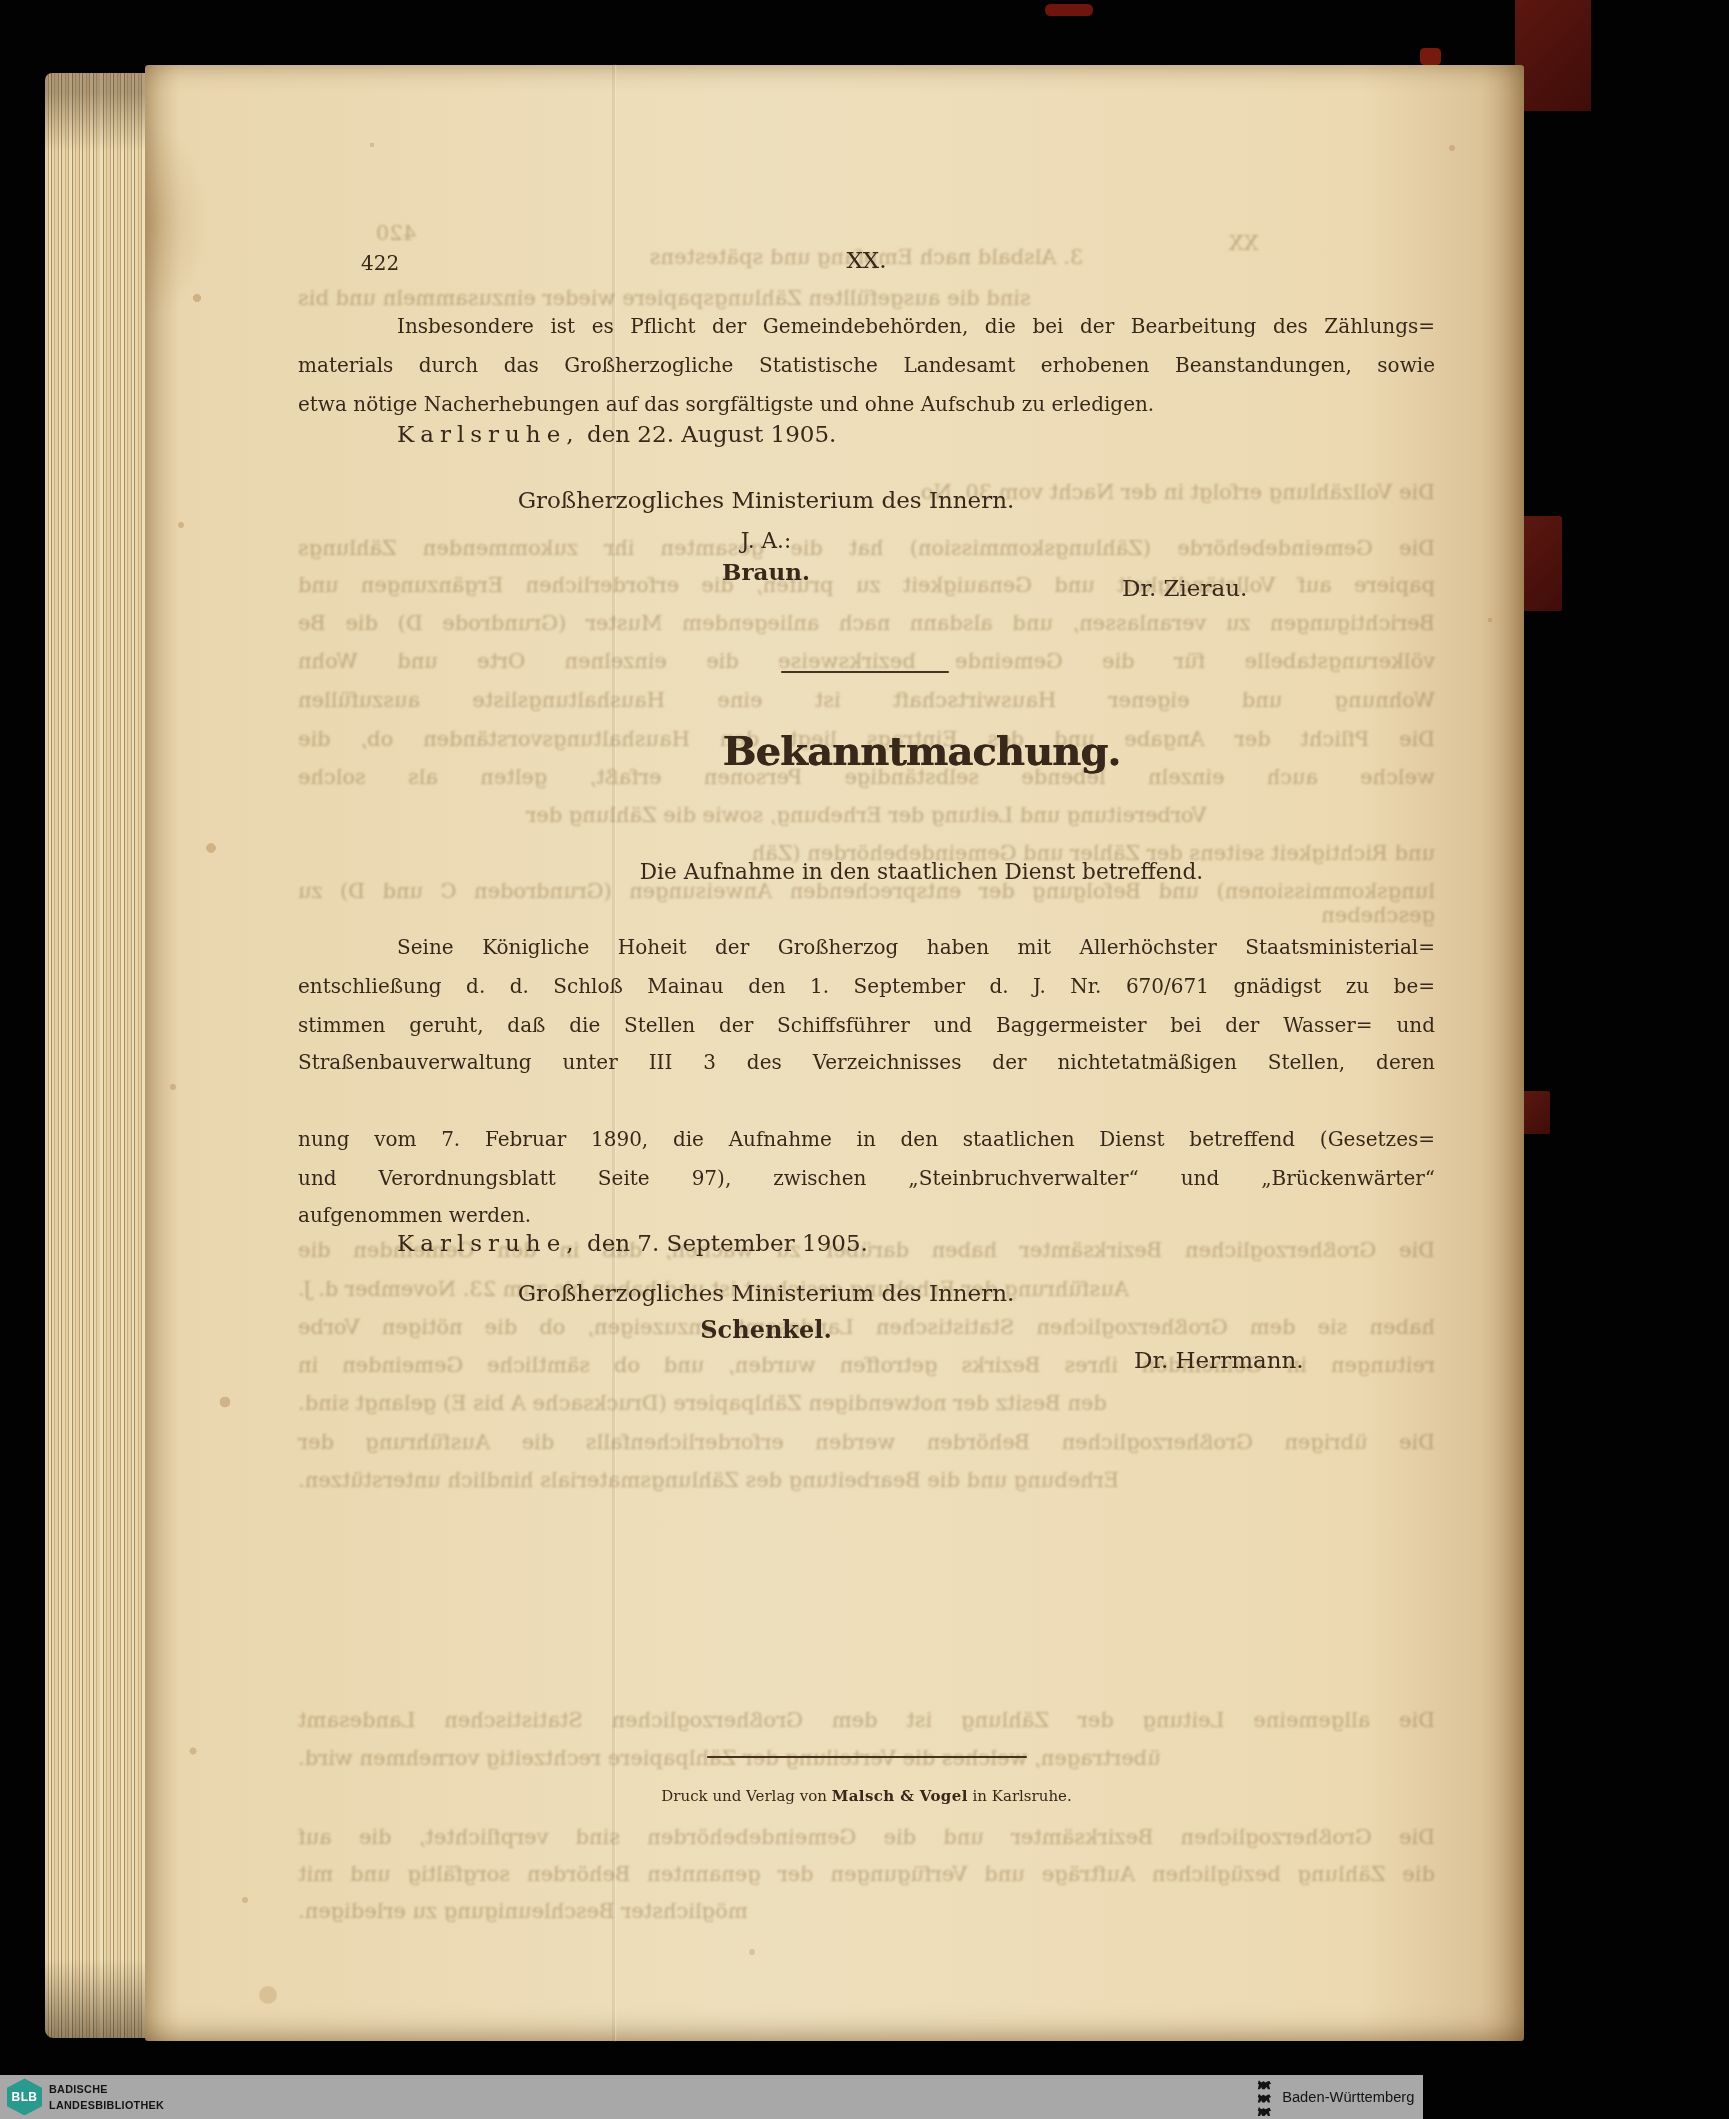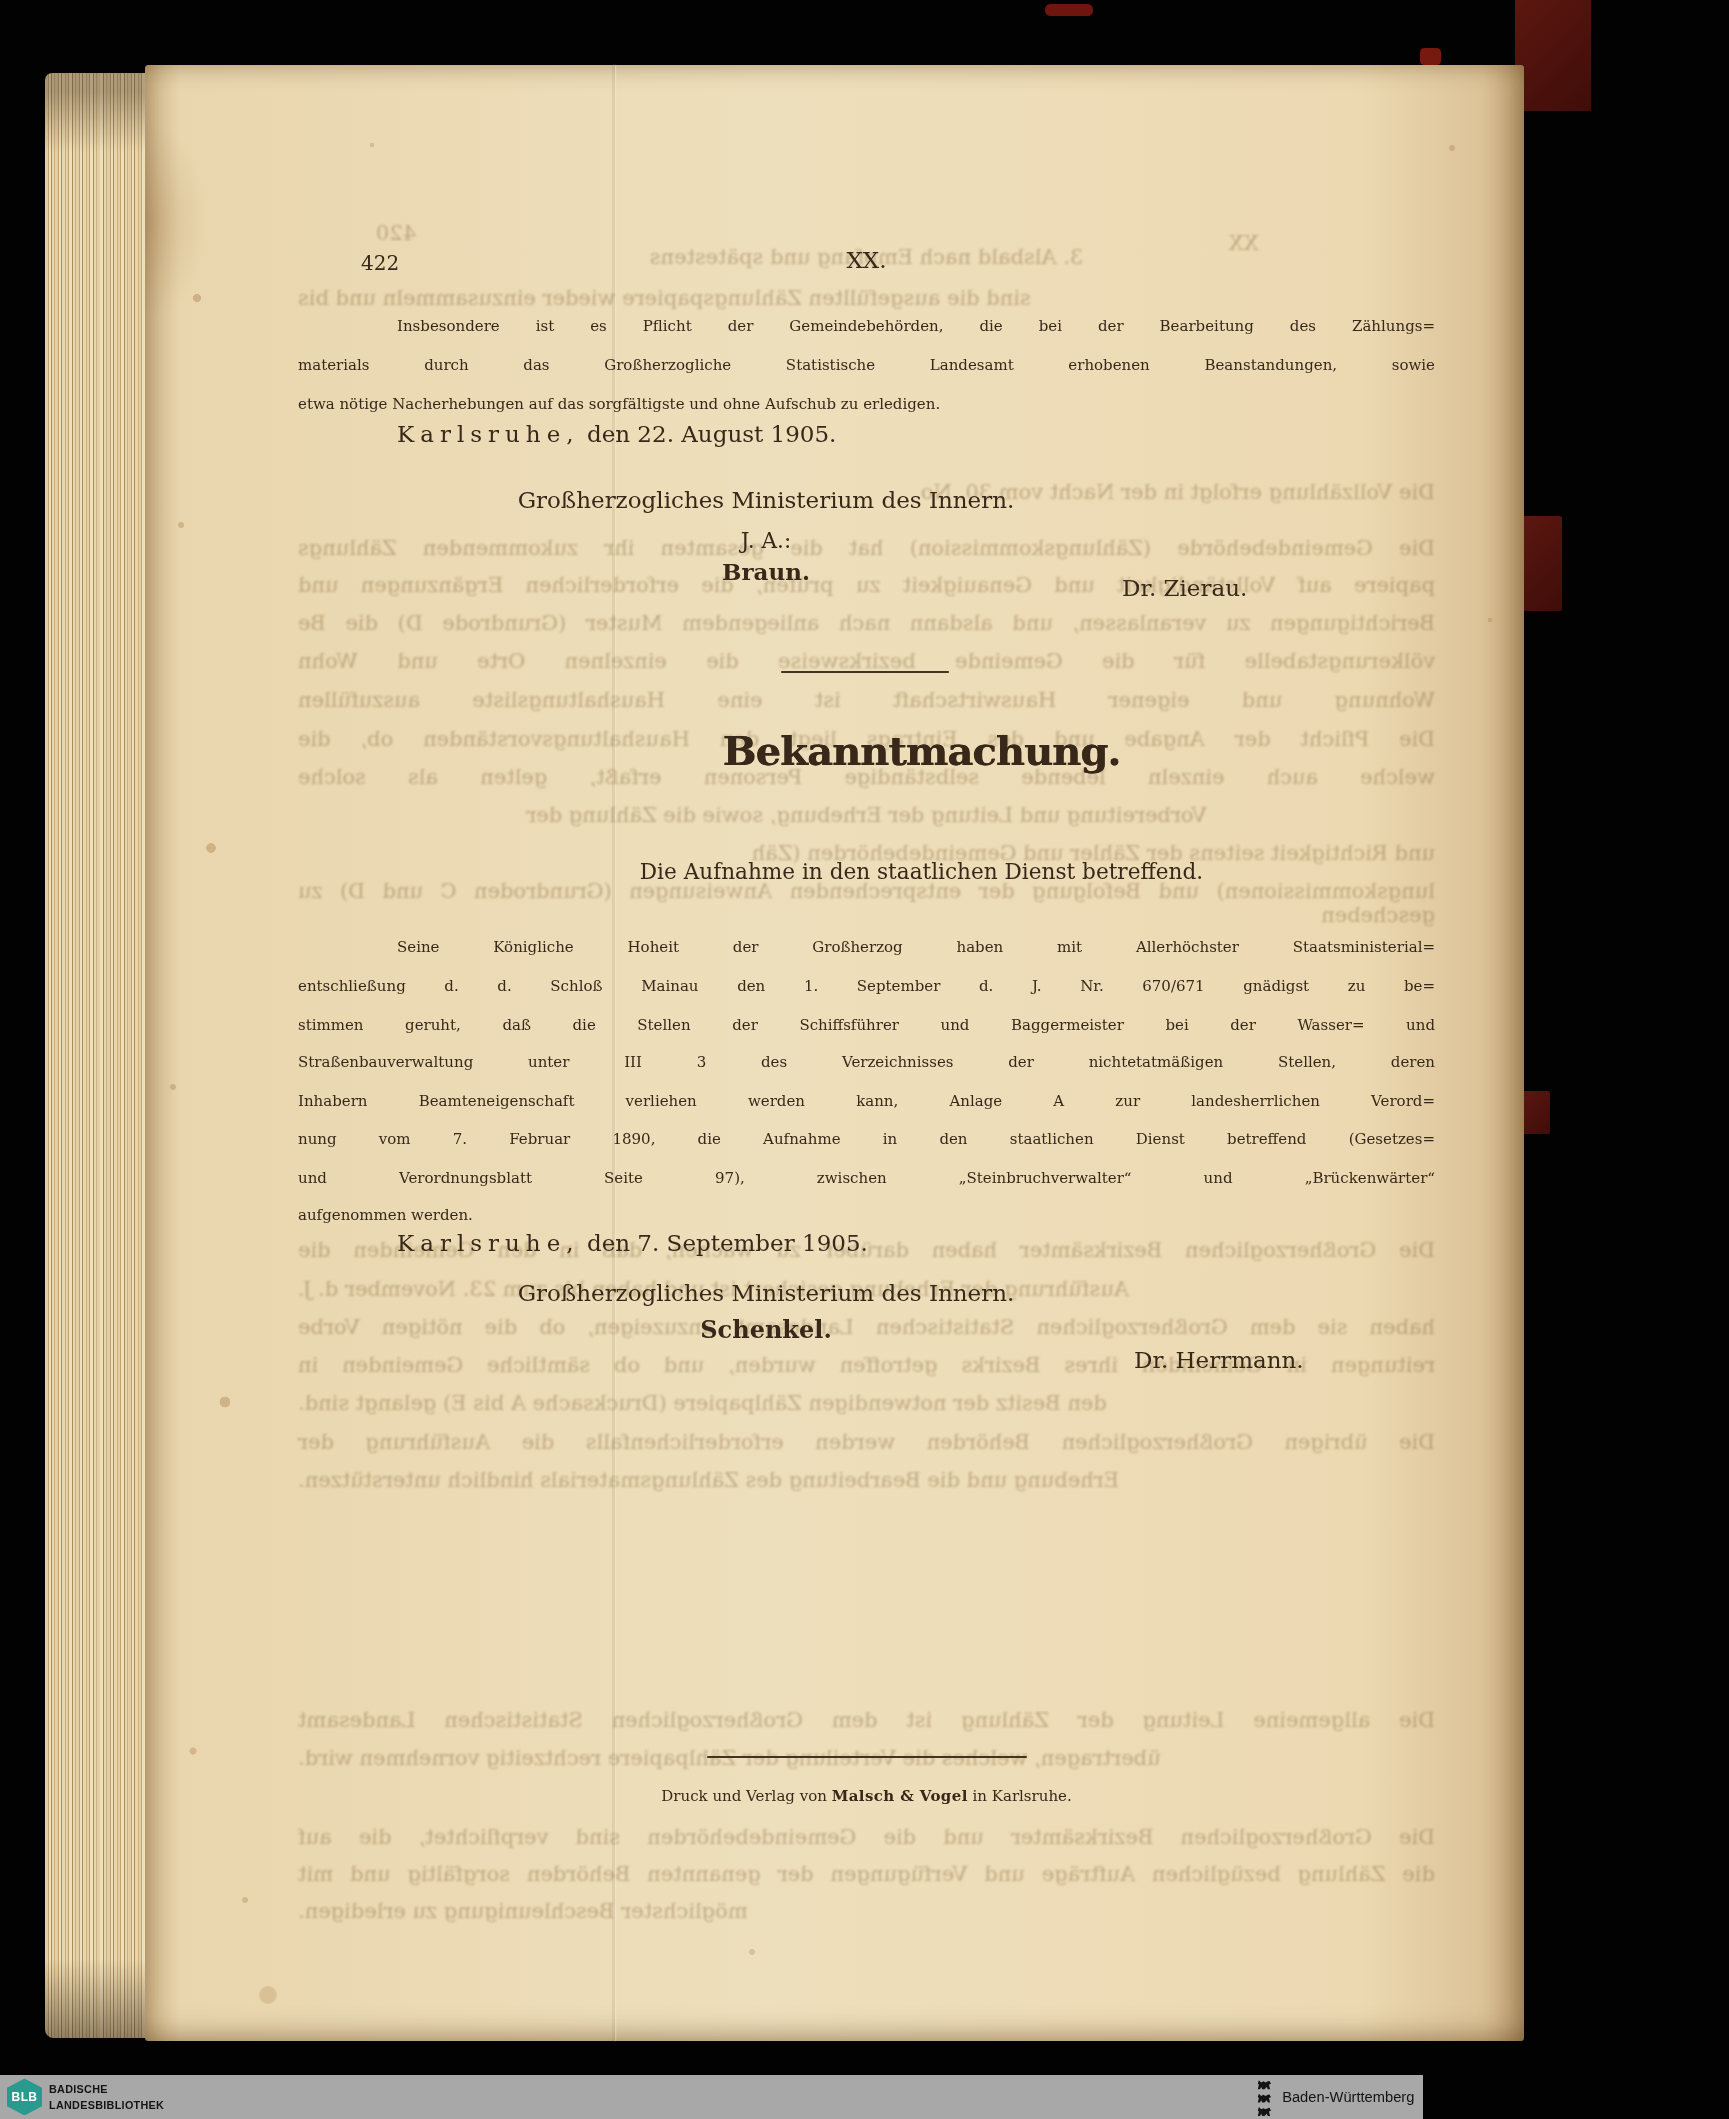--- a/index.html
+++ b/index.html
@@ -37,21 +37,21 @@
       linear-gradient(90deg,#d6bd90 0,#e9d6ae 2.5%,#eedfbc 45%,#ecd9b2 88%,#dcc398 97%,#c8ab7c 100%),
       linear-gradient(180deg,#e2cda2 0,#eedebb 4% 93%,#d9c094 100%);
     background-color:#ecdab4;
     box-shadow: inset -24px 0 35px -19px rgba(90,58,22,.50),
                 inset 22.5px 0 31px -21px rgba(100,68,30,.40),
                 inset 0 -21px 29px -17.3px rgba(90,58,22,.42),
                 inset 0 15.6px 24px -15.6px rgba(110,78,38,.32);}
   #crease{position:absolute;left:467px;top:0;width:2.6px;height:100%;
     background:rgba(120,90,50,.10);box-shadow:0.9px 0 1.7px rgba(255,252,240,.35);}
   
-  .ink{position:absolute;color:#38281a;font-size:15px;line-height:26px;}
+  .ink{position:absolute;color:#38281a;font-size:20px;line-height:26px;}
   .jline{left:153px;width:1137px;text-align:justify;text-align-last:justify;white-space:normal;}
   .jline.last{text-align-last:left;}
   .indent{padding-left:99px;box-sizing:border-box;}
   .cblock{left:153px;width:936px;text-align:center;}
   .cwide{left:153px;width:1137px;text-align:center;}
   .cshift{left:208px;width:1137px;text-align:center;}
   .spaced{letter-spacing:6px;}
   .rule{position:absolute;height:1.7px;background:#44331f;border-radius:0.9px;}
   #d2-heading{font-size:40px;font-weight:bold;letter-spacing:-0.9px;
     text-shadow:0.5px 0 0 #38281a;}
@@ -139,21 +139,20 @@
 
     <div class="rule" style="left:636px;top:606px;width:168px;"></div>
 
     <div id="d2-heading" class="ink cshift" style="top:673px;">Bekanntmachung.</div>
     <div id="d2-subject" class="ink cshift" style="top:794px;">Die Aufnahme in den staatlichen Dienst betreffend.</div>
 
     <div class="ink jline indent" style="top:869px;">Seine Königliche Hoheit der Großherzog haben mit Allerhöchster Staatsministerial=</div>
     <div class="ink jline" style="top:908px;">entschließung d. d. Schloß Mainau den 1. September d. J. Nr. 670/671 gnädigst zu be=</div>
     <div class="ink jline" style="top:947px;">stimmen geruht, daß die Stellen der Schiffsführer und Baggermeister bei der Wasser= und</div>
     <div class="ink jline" style="top:984px;">Straßenbauverwaltung unter III 3 des Verzeichnisses der nichtetatmäßigen Stellen, deren</div>
-    <div class="ink jline" style="top:1023px;">Inhabern Beamteneigenschaft verliehen werden kann, Anlage A zur landesherrlichen Verord=</div>
     <div class="ink jline" style="top:1061px;">nung vom 7. Februar 1890, die Aufnahme in den staatlichen Dienst betreffend (Gesetzes=</div>
     <div class="ink jline" style="top:1100px;">und Verordnungsblatt Seite 97), zwischen „Steinbruchverwalter“ und „Brückenwärter“</div>
     <div class="ink jline last" style="top:1137px;">aufgenommen werden.</div>
 
     <div class="ink" style="left:252px;top:1165px;font-size:23px;"><span class="spaced">Karlsruhe,</span><span> den 7. September 1905.</span></div>
     <div class="ink cblock" style="top:1215px;font-size:23px;">Großherzogliches Ministerium des Innern.</div>
     <div class="ink cblock signer" style="top:1252px;font-size:24px;">Schenkel.</div>
     <div class="ink" style="left:989px;top:1282px;font-size:23px;">Dr. Herrmann.</div>
 
     <div class="rule" style="left:562px;top:1691px;width:320px;height:1.7px;"></div>

